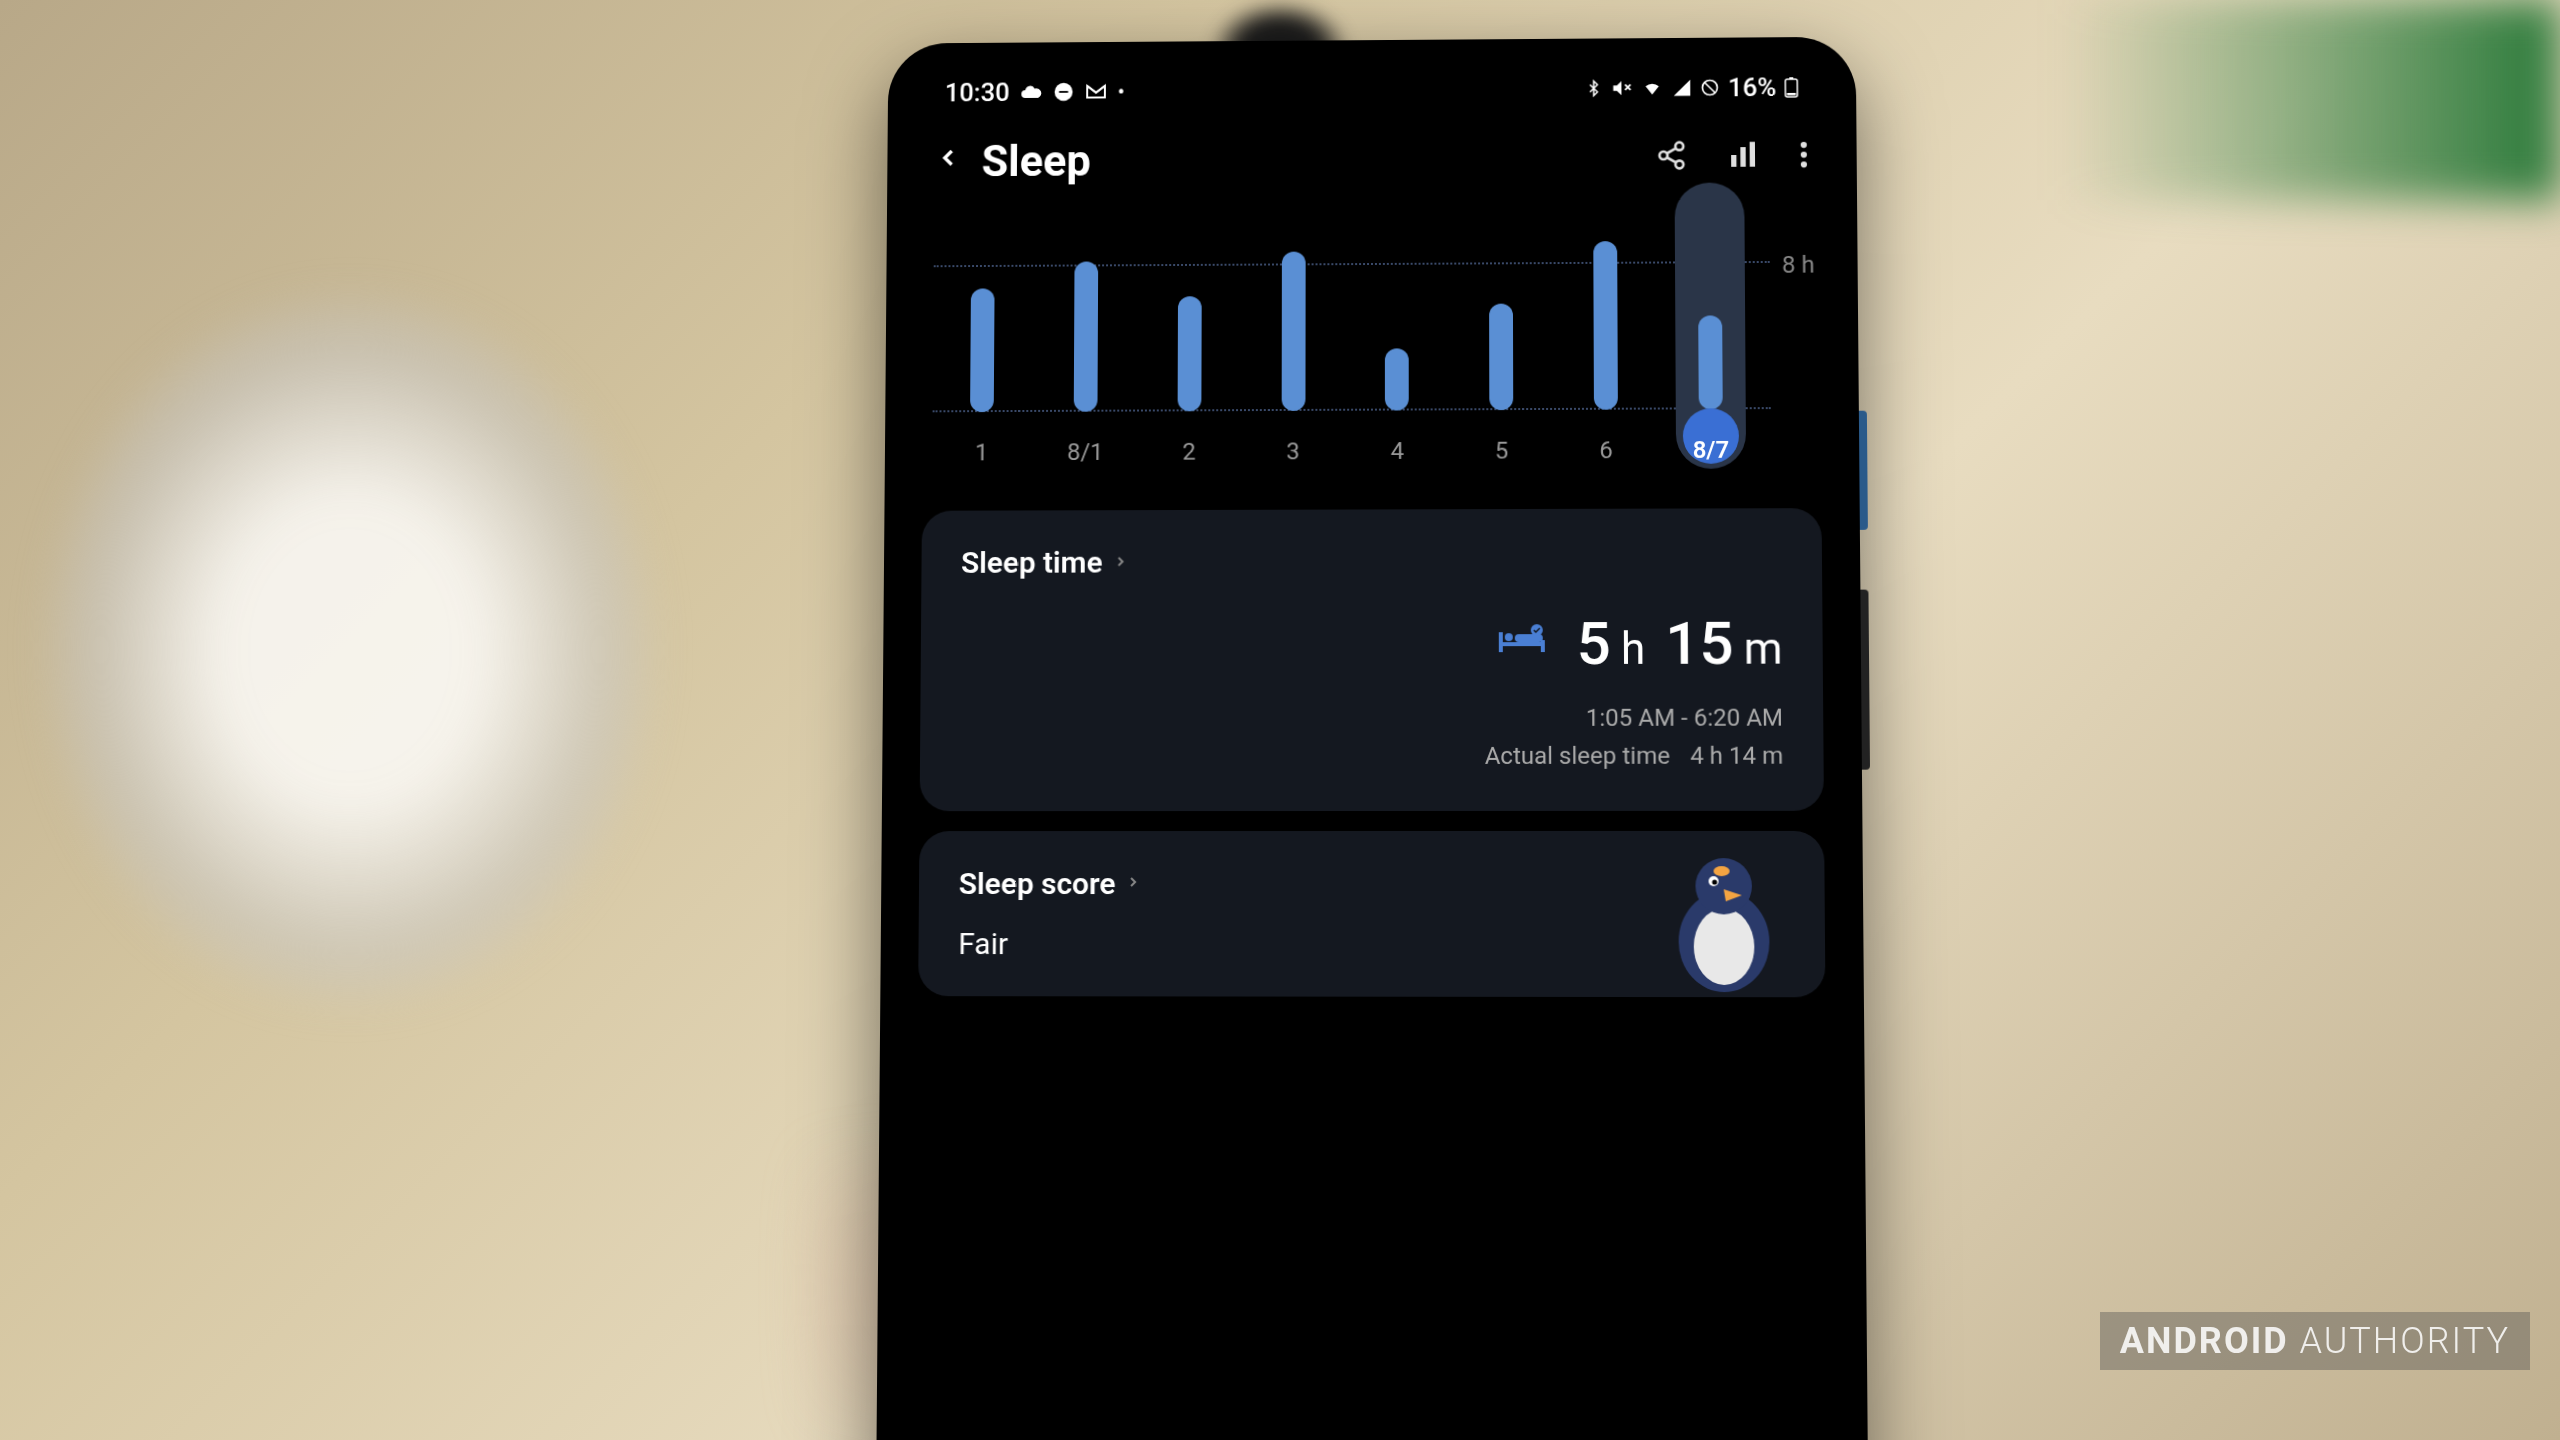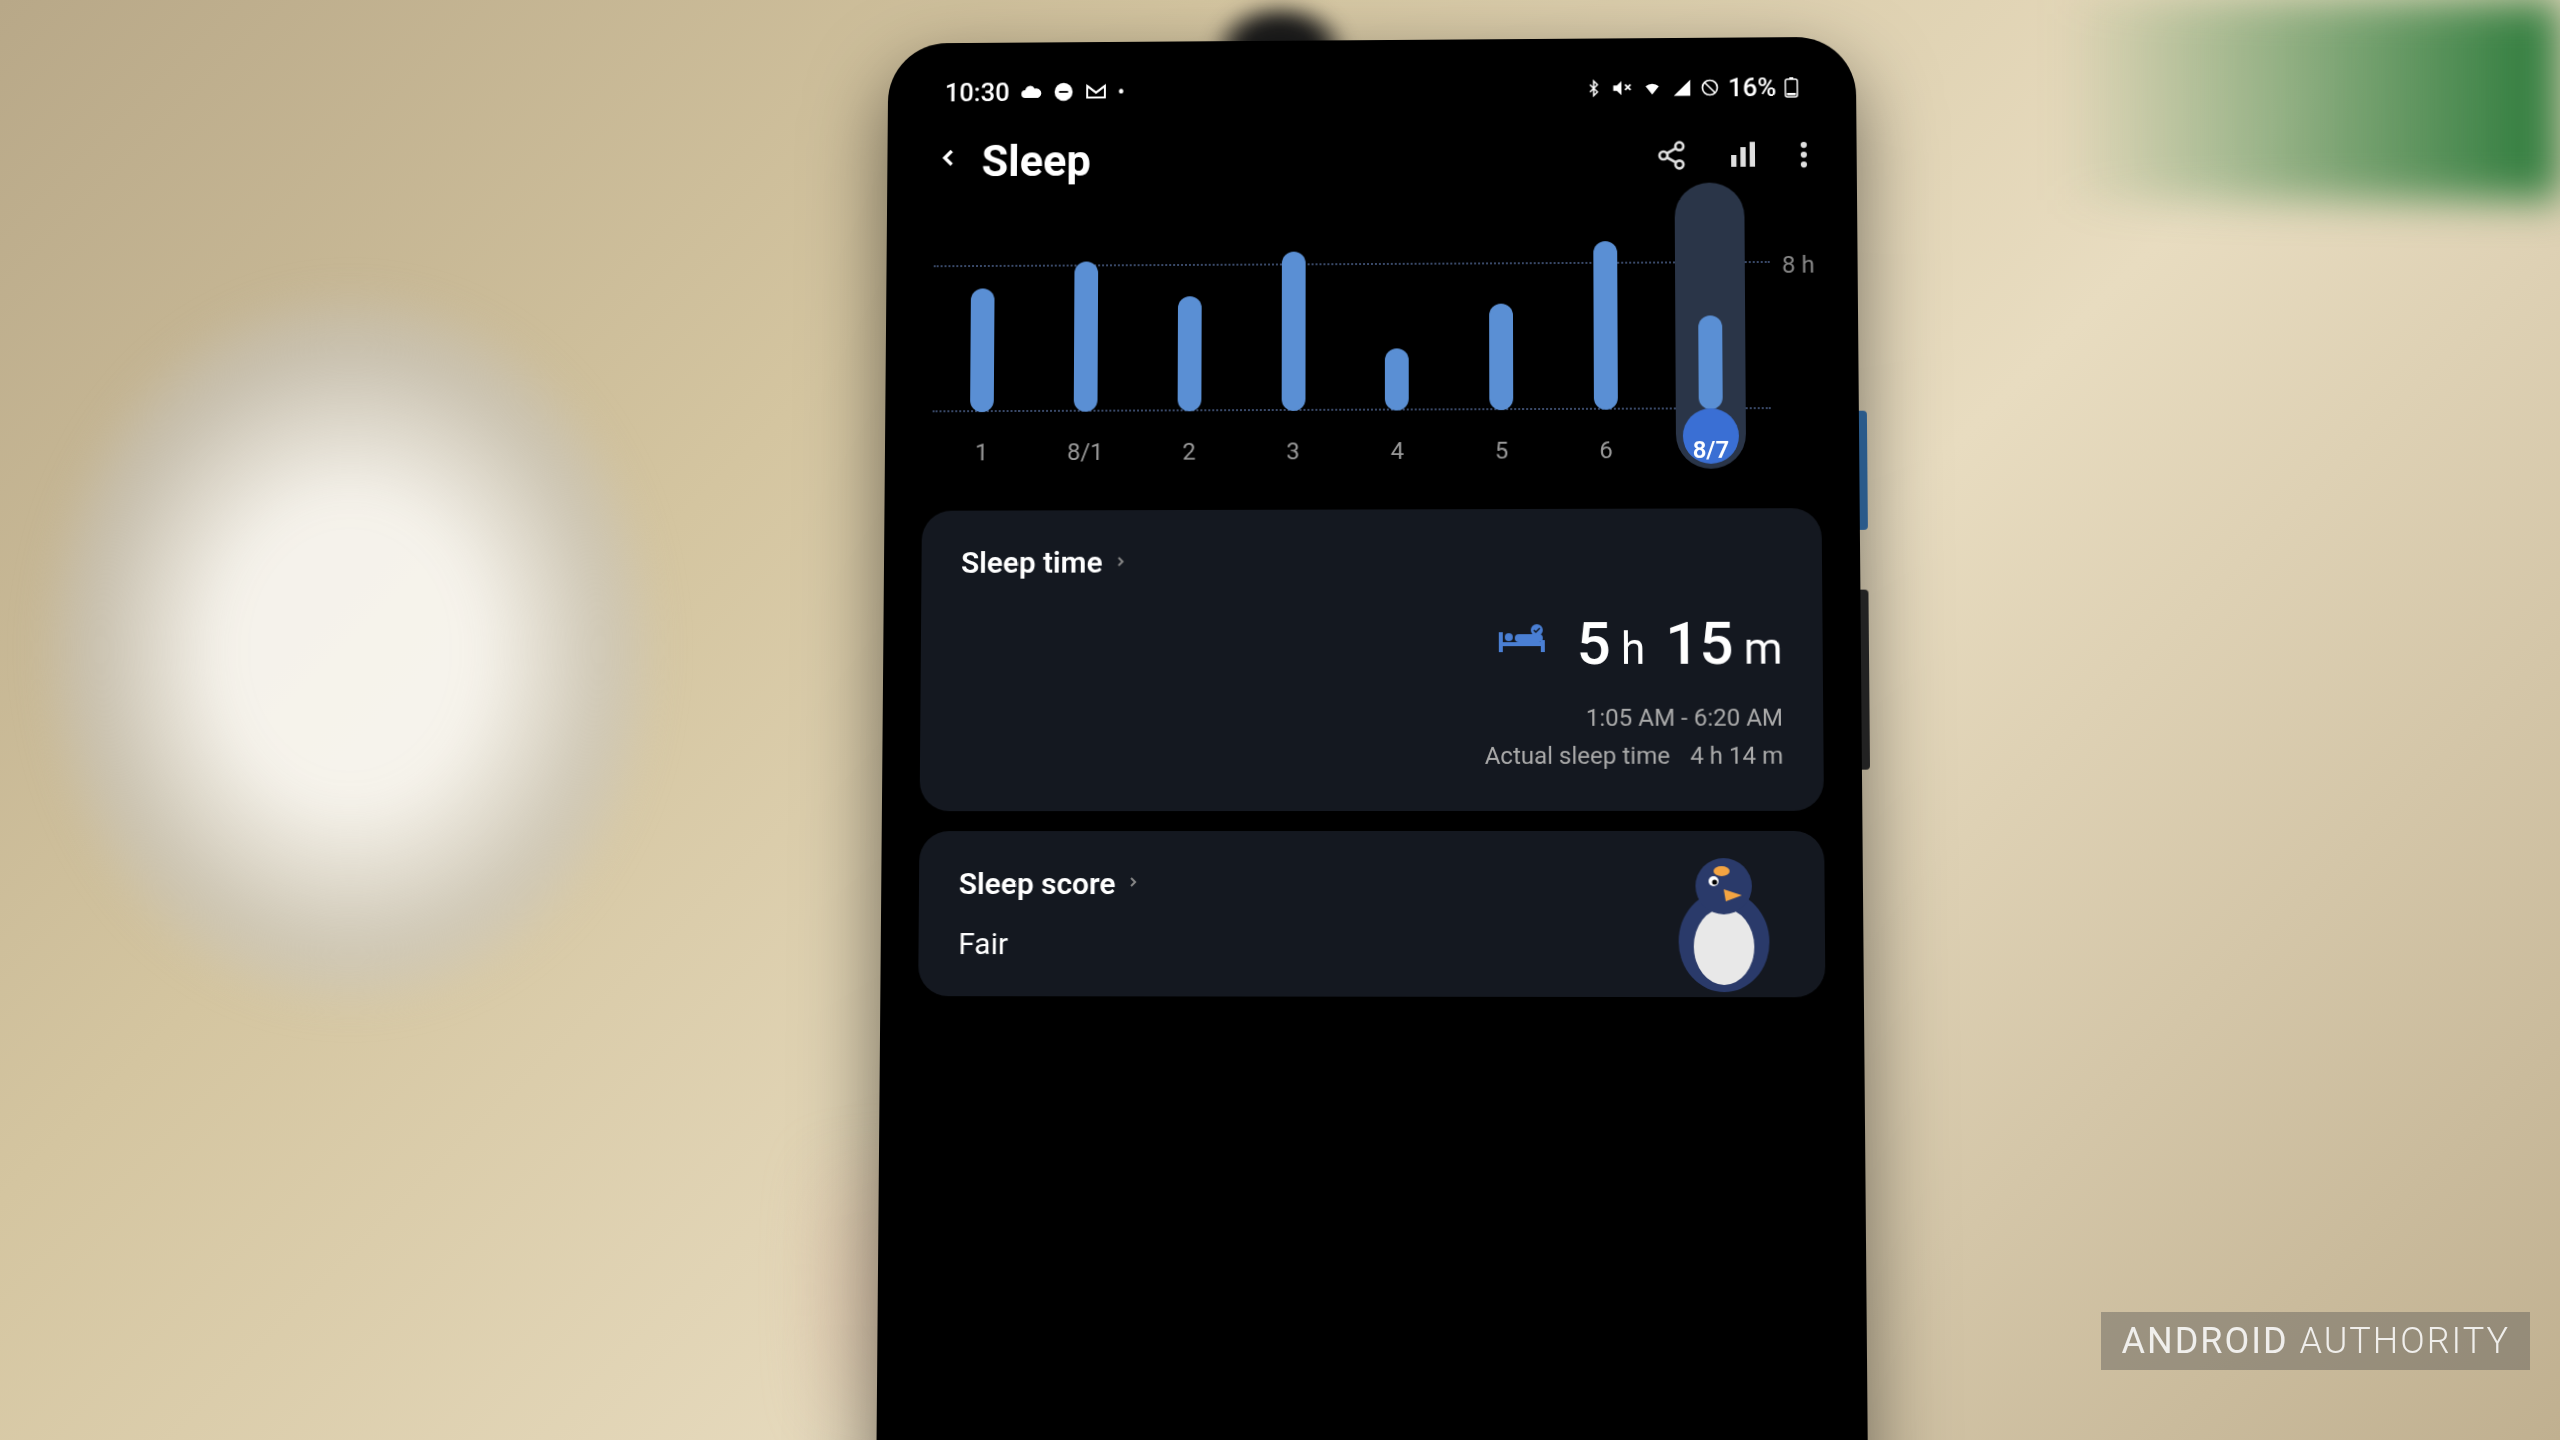--- a/index.html
+++ b/index.html
@@ -254,21 +254,21 @@
       position: absolute;
       right: 30px;
       bottom: 70px;
       color: rgba(255,255,255,0.85);
       font-size: 36px;
       font-weight: 300;
       letter-spacing: 2px;
       background: rgba(80,80,80,0.4);
       padding: 8px 20px;
     }
-    .watermark .bold { font-weight: 400; }
+    .watermark .bold { font-weight: 700; }
   </style>
 </head>
 <body>
 
 <div class="bg-blur bg-green"></div>
 <div class="bg-blur bg-ring-stand"></div>
 <div class="bg-blur bg-hand"></div>
 <div class="bg-ring-finger"></div>
 
 <div class="phone">

